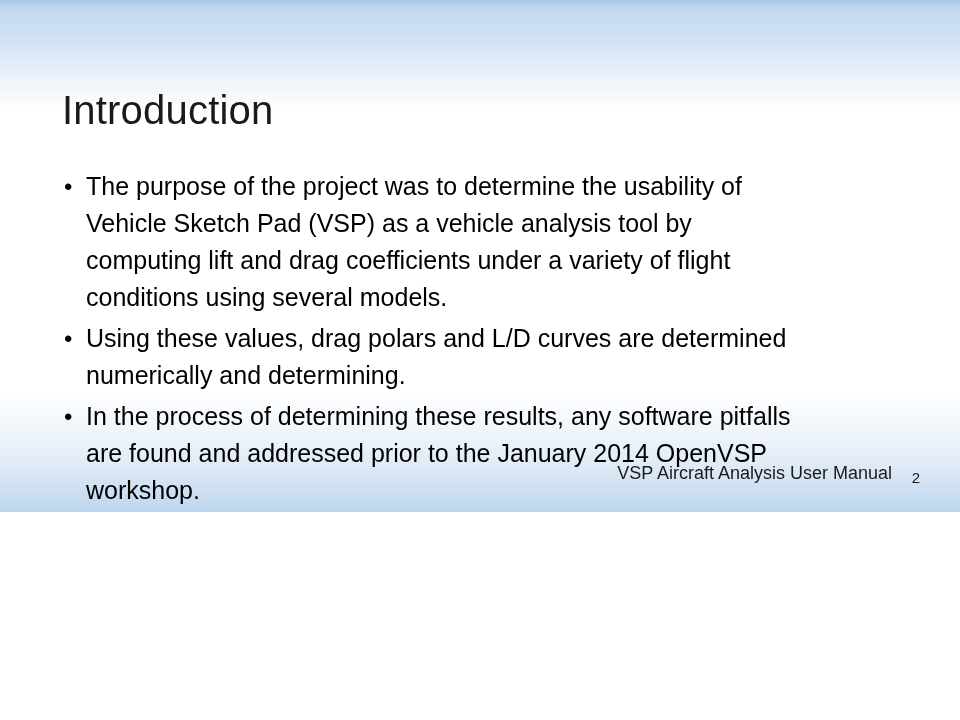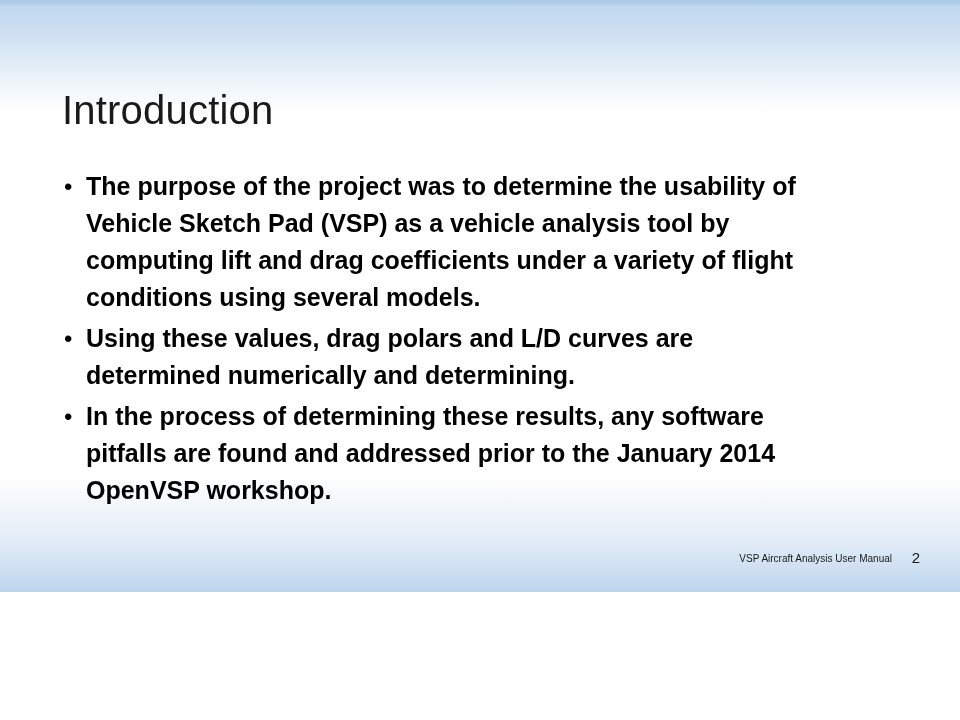--- a/index.html
+++ b/index.html
@@ -9,21 +9,21 @@
   body {
     width: 960px;
     height: 720px;
     font-family: "Liberation Sans", sans-serif;
     background: #ffffff;
     overflow: hidden;
   }
   .slide {
     position: relative;
     width: 960px;
-    height: 592px;
+    height: 512px;
     background: #ffffff;
     overflow: hidden;
   }
   
   .top-band {
     position: absolute;
     left: 0;
     top: 0;
     width: 960px;
     height: 112px;
@@ -75,35 +75,34 @@
     color: #000000;
     text-align: left;
     padding-left: 8px;
     box-sizing: border-box;
   }
   .bullet-text {
     flex: 1 1 auto;
     font-size: 25px;
     line-height: 37px;
     color: #000000;
-    font-weight: bold;
   }
   .footer-left {
     position: absolute;
     left: 38px;
     bottom: 28px;
     font-size: 13px;
     color: #1a1a1a;
     white-space: nowrap;
   }
   .footer-right {
     position: absolute;
     right: 68px;
     bottom: 28px;
-    font-size: 10px;
+    font-size: 18px;
     color: #1a1a1a;
     white-space: nowrap;
   }
   .page-number {
     position: absolute;
     right: 40px;
     bottom: 26px;
     font-size: 15px;
     color: #1a1a1a;
   }

